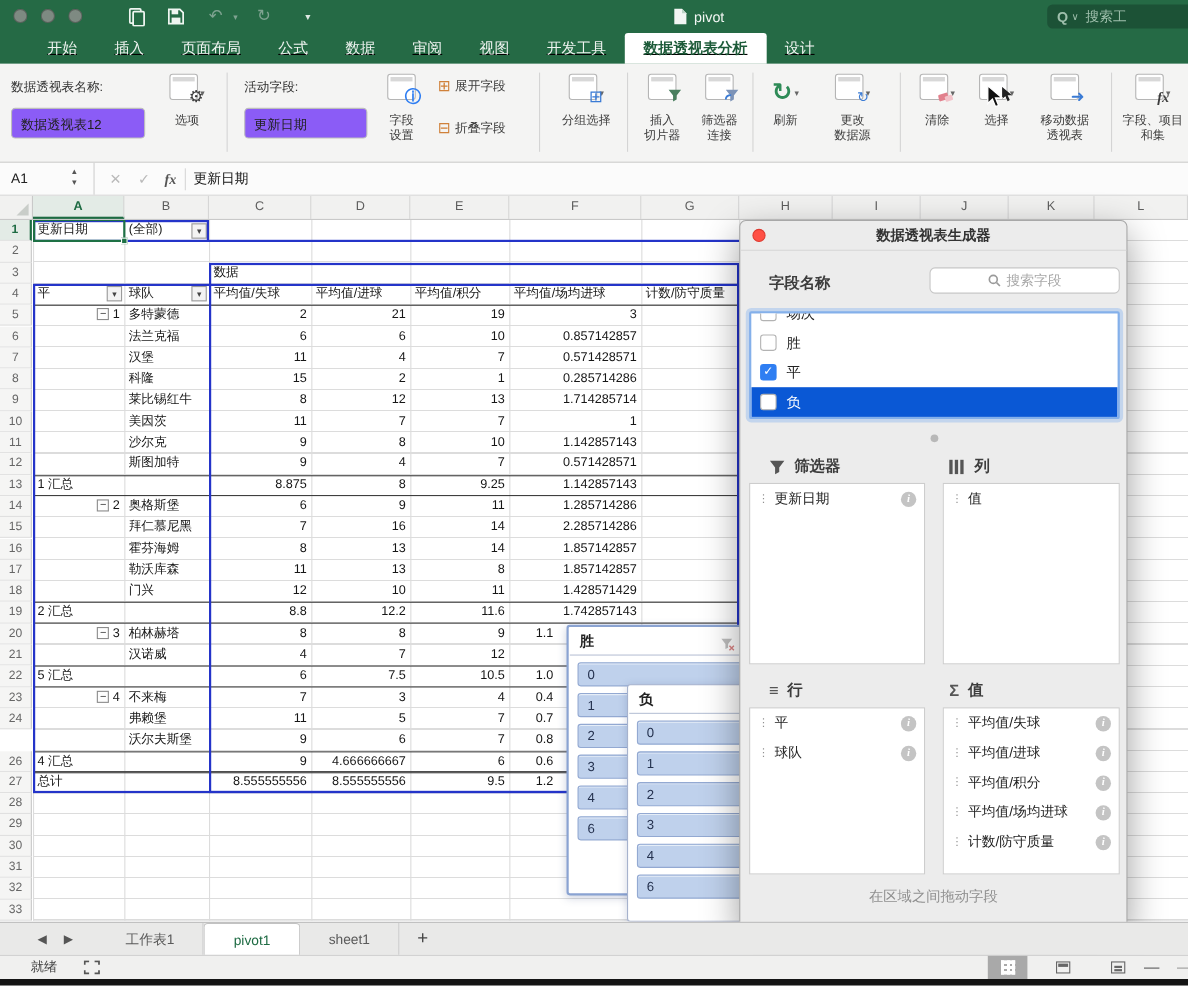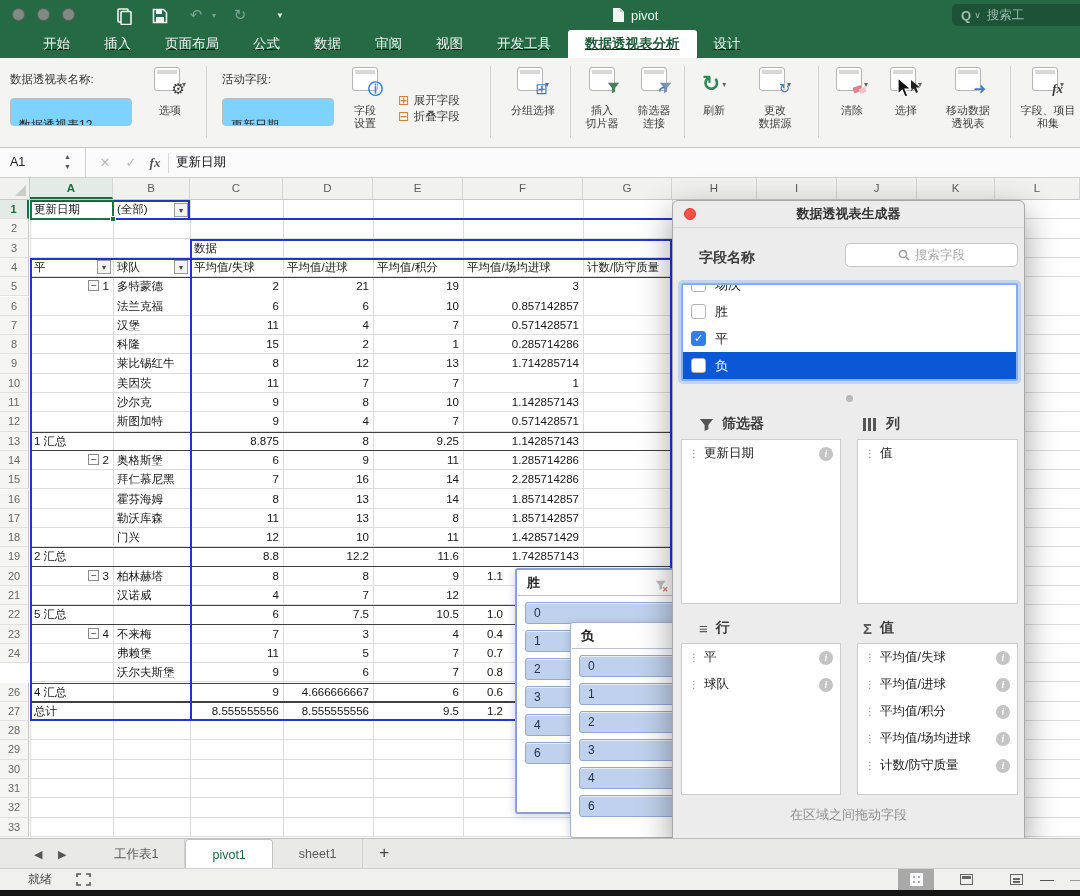--- a/index.html
+++ b/index.html
@@ -19,22 +19,22 @@
   #tb-search .mag{font-size:13px;font-weight:bold;}
   #tb-search .chev{font-size:9px;margin-right:3px;}
   
   #tabbar{position:absolute;left:0;top:30px;width:100%;height:28px;background:#256a45;display:flex;padding-left:26px;box-sizing:border-box;text-decoration:underline;}
   .rtab{color:#f0f4f1;font-size:13.5px;line-height:28px;padding:0 17px;white-space:nowrap;}
   .rtab.active{background:#fff;color:#1d5b39;font-weight:bold;border-radius:3px 3px 0 0;}
   
   #ribbon{position:absolute;left:0;top:58px;width:100%;height:90px;background:#f4f4f3;border-bottom:1px solid #c6c6c6;box-sizing:border-box;font-size:11px;color:#3c3c3c;}
   .rdiv{position:absolute;top:8px;height:72px;width:1px;background:#d4d4d4;}
   .rlabel{position:absolute;font-size:11.5px;color:#333;}
-  .rinput{position:absolute;height:28px;background:#7dd3fc;border:1px solid #bdbdbd;border-radius:4px;font-size:12px;color:#222;
-          line-height:28px;padding:12px 8px;box-sizing:border-box;white-space:nowrap;overflow:hidden;}
+  .rinput{position:absolute;height:28px;background:#8b5cf6;border:1px solid #bdbdbd;border-radius:4px;font-size:12px;color:#222;
+          line-height:28px;padding:0 8px;box-sizing:border-box;white-space:nowrap;overflow:hidden;}
   .rbtn{position:absolute;text-align:center;}
   .rbtn .ric{display:block;height:38px;line-height:36px;font-size:22px;}
   .rbtn .rtx{display:block;font-size:11px;line-height:13px;color:#3c3c3c;white-space:nowrap;}
   .winbox{display:inline-block;width:26px;height:24px;background:#fff;border:1px solid #b5b5b5;border-radius:3px;position:relative;box-sizing:border-box;}
   .winbox:before{content:"";position:absolute;left:2px;top:2px;right:2px;height:4px;background:#d8d8d8;}
   .winbox .ovl{position:absolute;right:-6px;bottom:-6px;font-size:15px;line-height:15px;}
   .ddc{font-size:8px;color:#666;vertical-align:middle;margin-left:2px;}
   .inlbtn{position:absolute;font-size:11.5px;color:#3c3c3c;white-space:nowrap;}
   .inlbtn .ic{font-size:14px;margin-right:4px;vertical-align:-1px;}
   .fxit{font-family:"Liberation Serif","DejaVu Serif",serif;font-style:italic;font-weight:bold;}
@@ -202,21 +202,21 @@
     </div>
     <div class="rdiv" style="left:206px"></div>
 
     <span class="rlabel" style="left:222px;top:14px">活动字段:</span>
     <div class="rinput" style="left:222px;top:40px;width:112px">更新日期</div>
     <div class="rbtn" style="left:340px;top:8px;width:50px">
       <span class="ric"><span class="winbox"><span class="ovl" style="color:#2f7ef2;font-weight:bold">ⓘ</span></span></span>
       <span class="rtx">字段</span>
       <span class="rtx">设置</span>
     </div>
-    <div class="inlbtn" style="left:398px;top:34px">
+    <div class="inlbtn" style="left:398px;top:12px">
       <span class="ic" style="color:#d0813a">⊞</span><span>展开字段</span>
     </div>
     <div class="inlbtn" style="left:398px;top:50px">
       <span class="ic" style="color:#d0813a">⊟</span><span>折叠字段</span>
     </div>
     <div class="rdiv" style="left:490px"></div>
 
     <div class="rbtn" style="left:498px;top:8px;width:70px">
       <span class="ric"><span class="winbox"><span class="ovl" style="color:#3a7bd5">⊞</span></span><span class="ddc">▾</span></span>
       <span class="rtx">分组选择</span>

